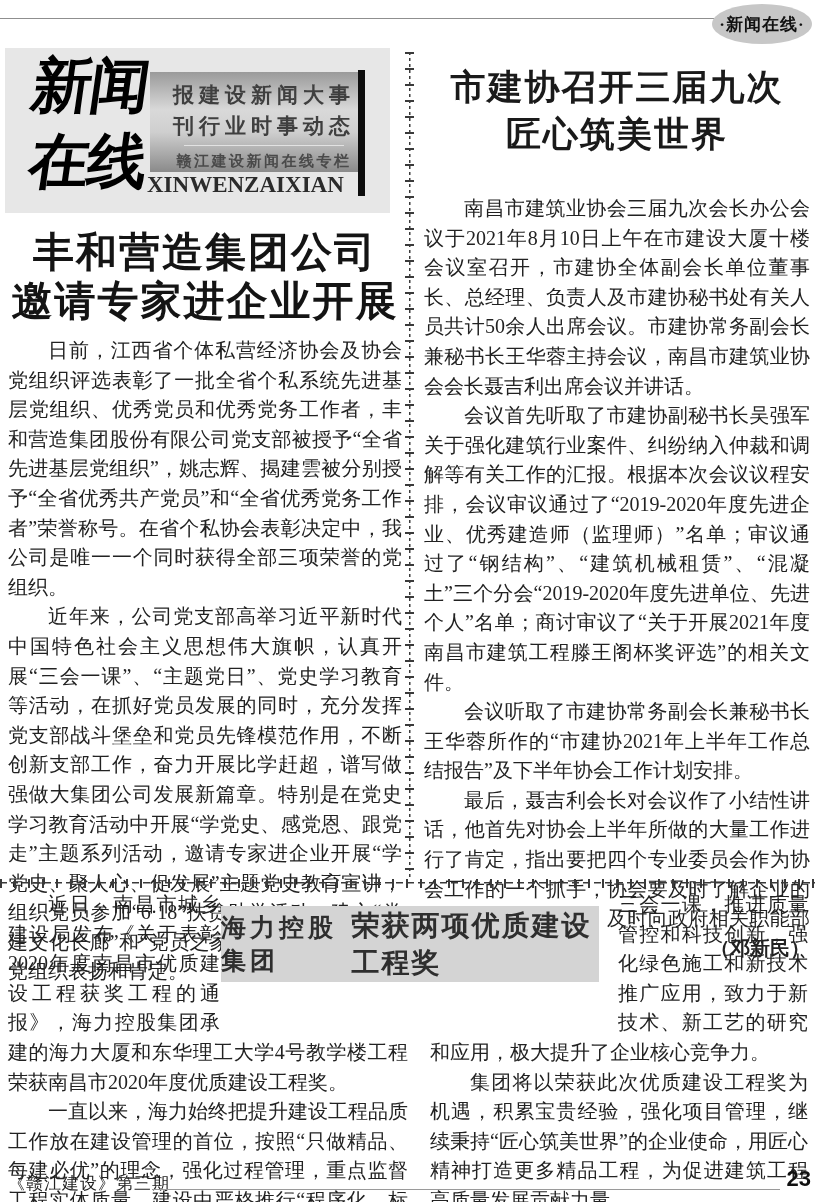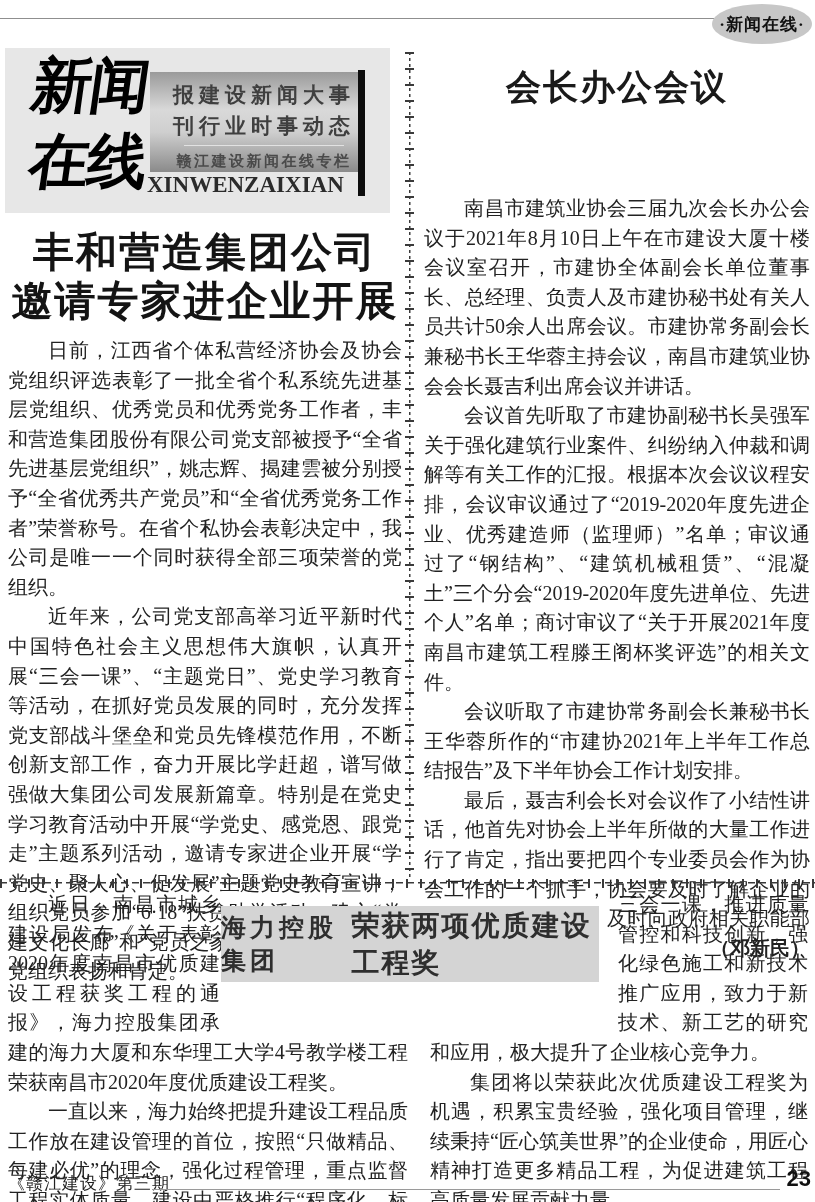--- a/index.html
+++ b/index.html
@@ -129,21 +129,22 @@
     <p class="indent">日前，江西省个体私营经济协会及协会党组织评选表彰了一批全省个私系统先进基层党组织、优秀党员和优秀党务工作者，丰和营造集团股份有限公司党支部被授予“全省先进基层党组织”，姚志辉、揭建雲被分别授予“全省优秀共产党员”和“全省优秀党务工作者”荣誉称号。在省个私协会表彰决定中，我公司是唯一一个同时获得全部三项荣誉的党组织。</p>
     <p class="indent">
       <span>近年来，公司党支部高举习近平新时代中国特色社会主义思想伟大旗帜，认真开展“三会一课”、“主题党日”、党史学习教育等活动，在抓好党员发展的同时，充分发挥党支部战斗堡垒和党员先锋模范作用，不断创新支部工作，奋力开展比学赶超，谱写做强做大集团公司发展新篇章。特别是在党史学习教育活动中开展“学党史、感党恩、跟党走”主题系列活动，邀请专家进企业开展“学党史、聚人心、促发展”主题党史教育宣讲，组织党员参加“6·18”扶贫助学活动，建立“党建文化长廊”和“党员之家”等，多次受到上级党组织表扬和肯定。</span>
       <span class="byline">（周雪冰）</span>
     </p>
   </div>
 
   <div class="v-divider"></div>
 
   <div class="title-right">
-    <div>会长办公会议</div>
+    <div>市建协召开三届九次</div>
+    <div>匠心筑美世界</div>
   </div>
   <div class="body-right body-block">
     <p class="indent">南昌市建筑业协会三届九次会长办公会议于2021年8月10日上午在市建设大厦十楼会议室召开，市建协全体副会长单位董事长、总经理、负责人及市建协秘书处有关人员共计50余人出席会议。市建协常务副会长兼秘书长王华蓉主持会议，南昌市建筑业协会会长聂吉利出席会议并讲话。</p>
     <p class="indent">会议首先听取了市建协副秘书长吴强军关于强化建筑行业案件、纠纷纳入仲裁和调解等有关工作的汇报。根据本次会议议程安排，会议审议通过了“2019-2020年度先进企业、优秀建造师（监理师）”名单；审议通过了“钢结构”、“建筑机械租赁”、“混凝土”三个分会“2019-2020年度先进单位、先进个人”名单；商讨审议了“关于开展2021年度南昌市建筑工程滕王阁杯奖评选”的相关文件。</p>
     <p class="indent">会议听取了市建协常务副会长兼秘书长王华蓉所作的“市建协2021年上半年工作总结报告”及下半年协会工作计划安排。</p>
     <p class="indent">
       <span>最后，聂吉利会长对会议作了小结性讲话，他首先对协会上半年所做的大量工作进行了肯定，指出要把四个专业委员会作为协会工作的一个抓手，协会要及时了解企业的难点、信息及呼声，及时向政府相关职能部门进行反映和沟通。</span>
       <span class="byline">（邓新民）</span>
     </p>
   </div>

